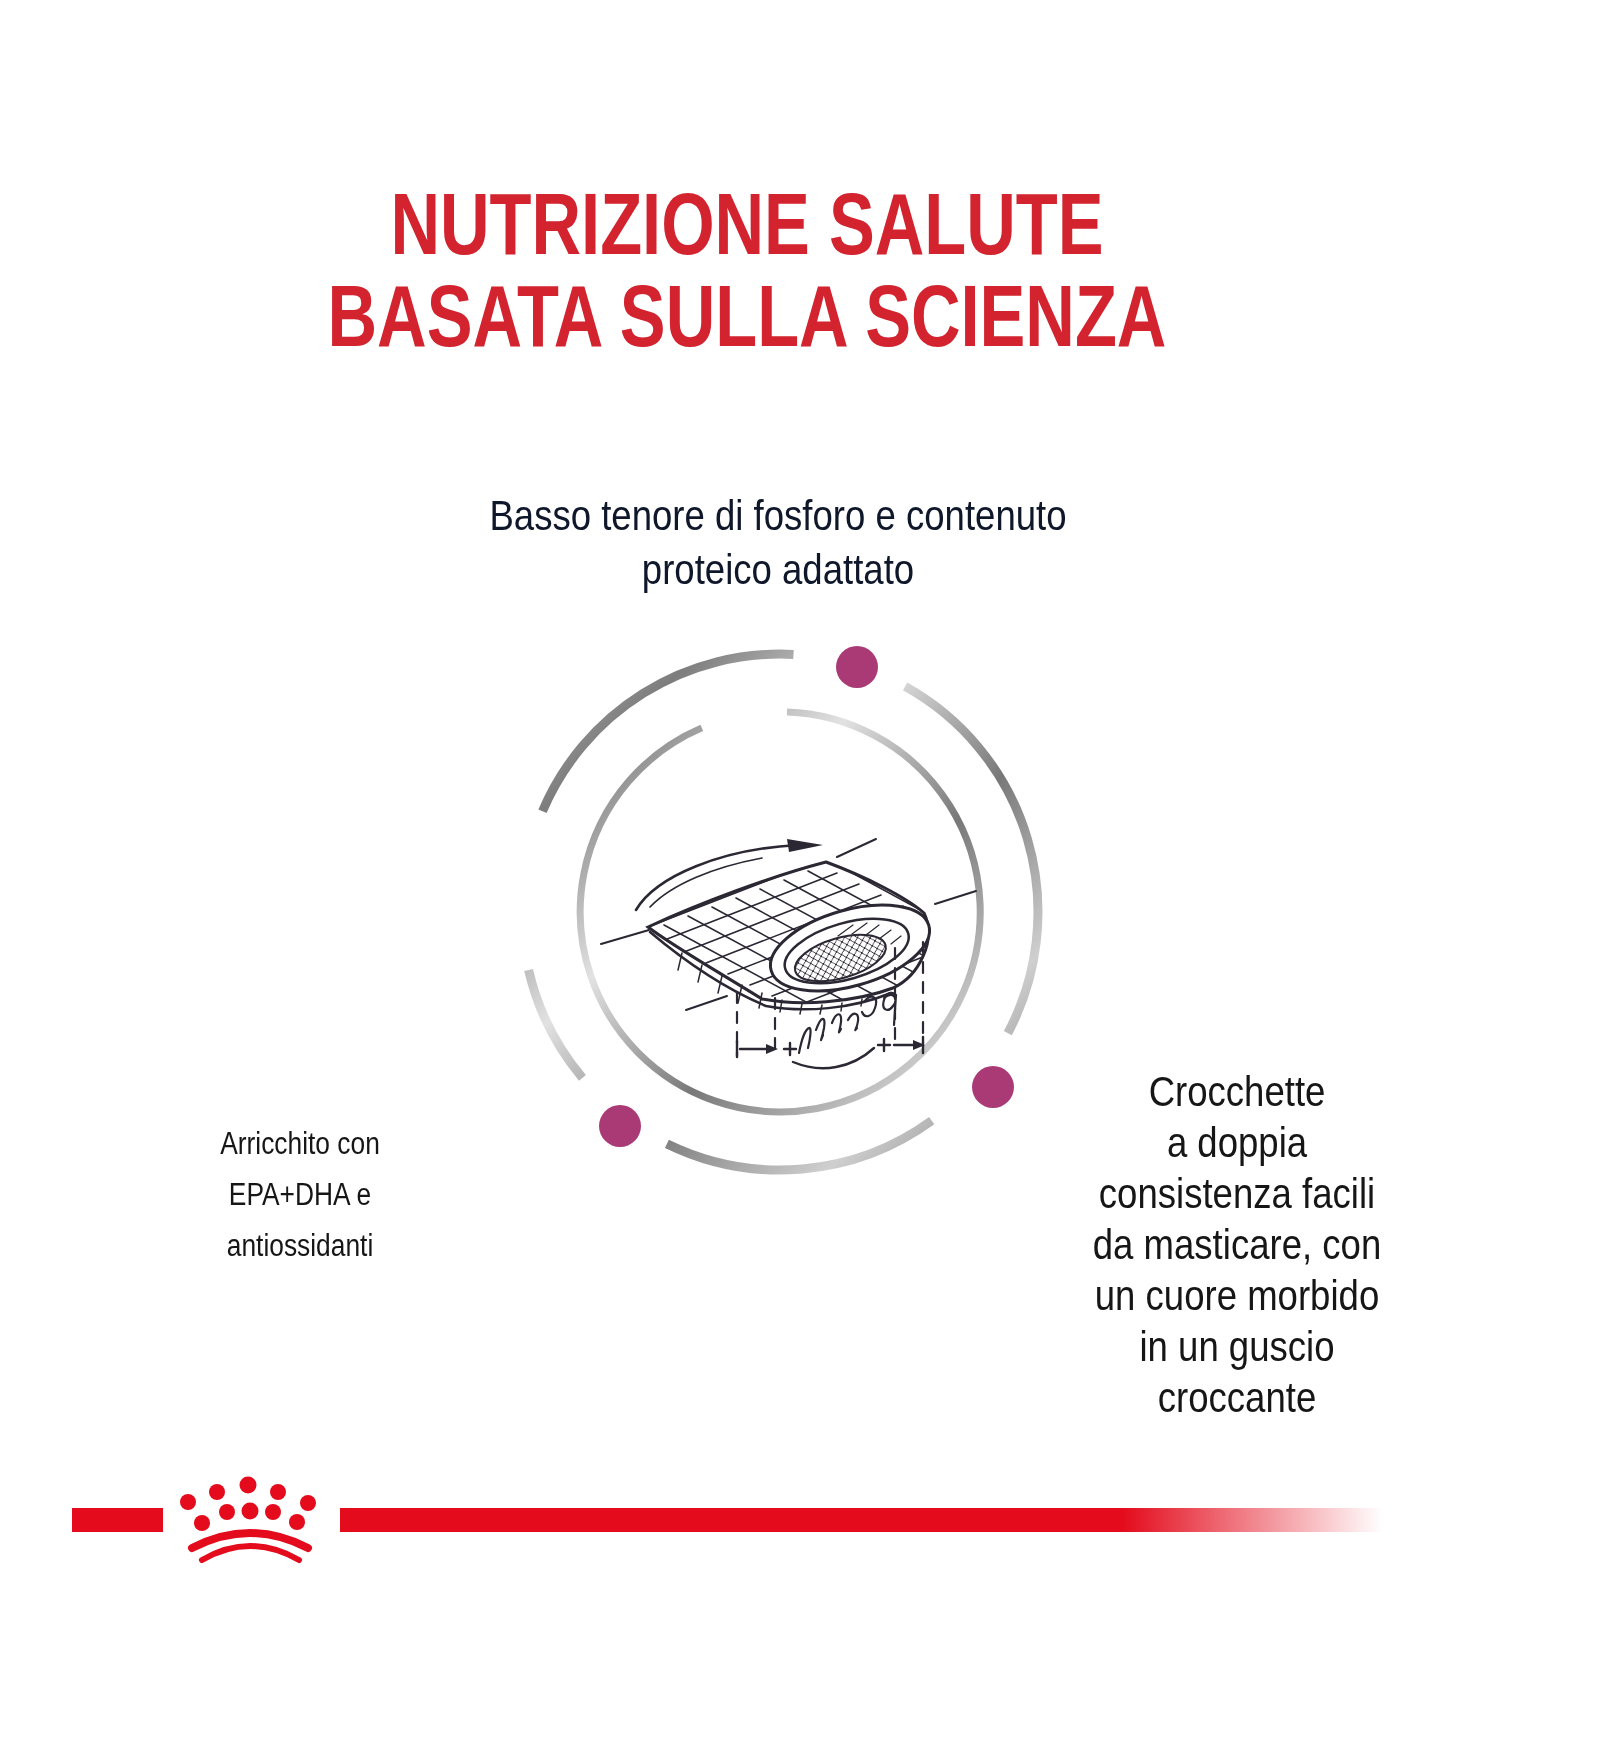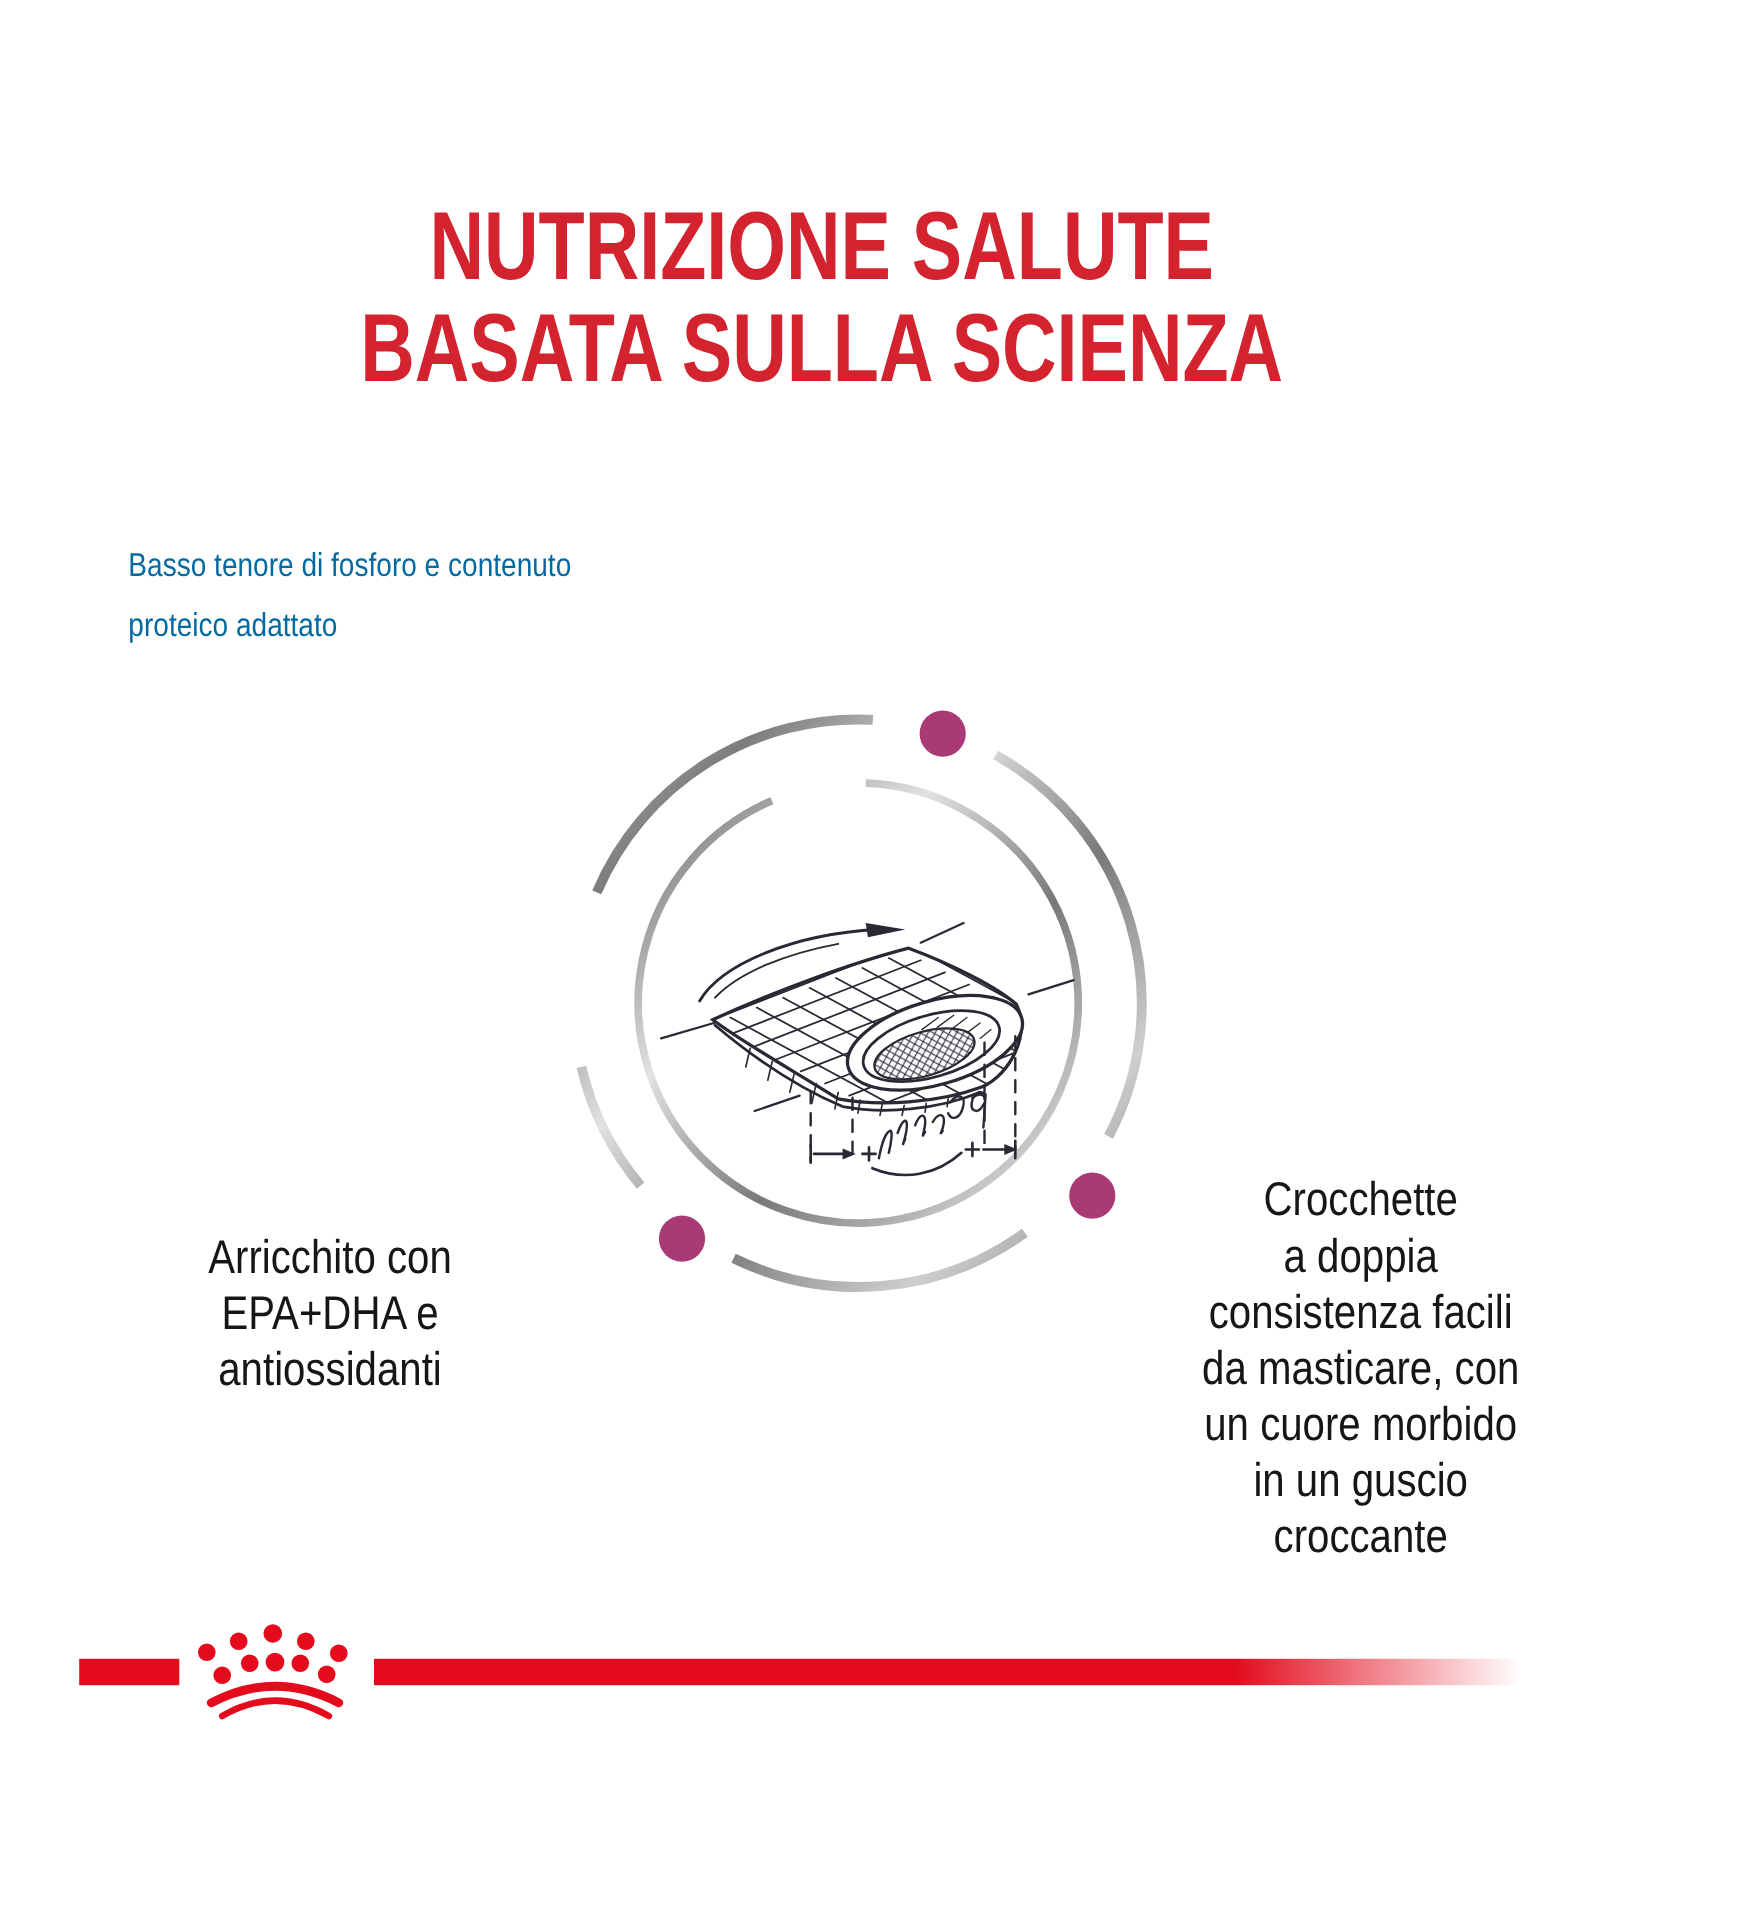--- a/index.html
+++ b/index.html
@@ -9,26 +9,26 @@
   }
   .abs{position:absolute;}
   .line{display:block;transform-origin:50% 50%;white-space:nowrap;}
   .condH{transform:scaleX(.78);}
   .condB{transform:scaleX(.85);}
   #headline{
     top:178px;left:0;width:1430px;text-align:center;
     font-weight:bold;font-size:88px;line-height:92px;color:#d2232f;padding-left:32px;
   }
   #claim-top{
-    top:488px;left:0;width:1556px;
-    font-size:30px;line-height:54px;color:#0369a1;
+    top:488px;left:0;width:1556px;text-align:center;
+    font-size:43px;line-height:54px;color:#0f172a;
   }
   #claim-left{
     top:1118px;left:60px;width:480px;text-align:center;
-    font-size:43px;line-height:51px;color:#161616;
+    font-size:31px;line-height:51px;color:#161616;
   }
   #claim-right{
     top:1066px;left:1017px;width:440px;text-align:center;
     font-size:43px;line-height:51px;color:#161616;
   }
   #diagram-svg{left:470px;top:590px;width:640px;height:620px;}
   #band-left{
     left:72px;top:1508px;width:91px;height:24px;background:#e30b1c;
   }
   #band-right{

